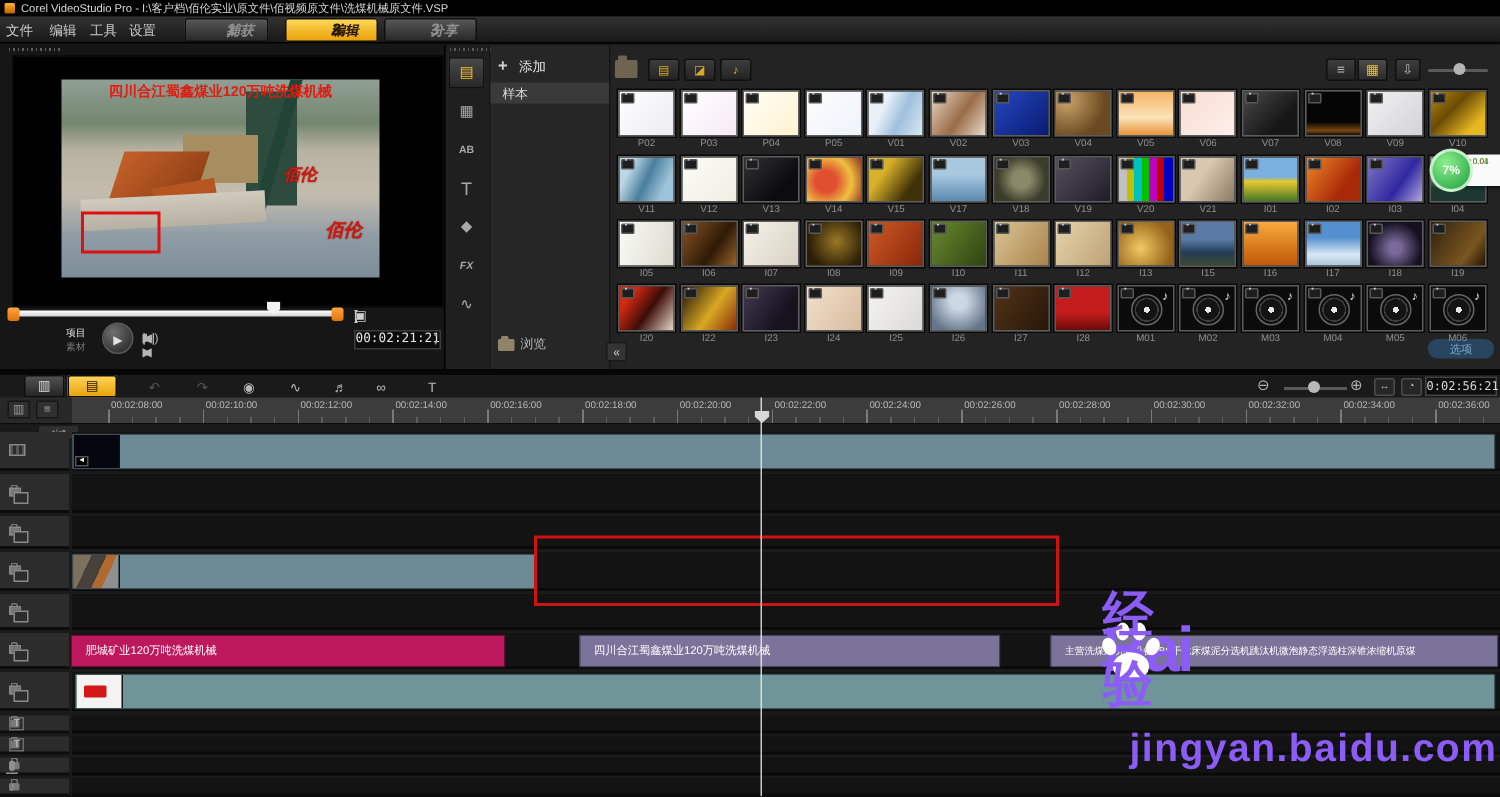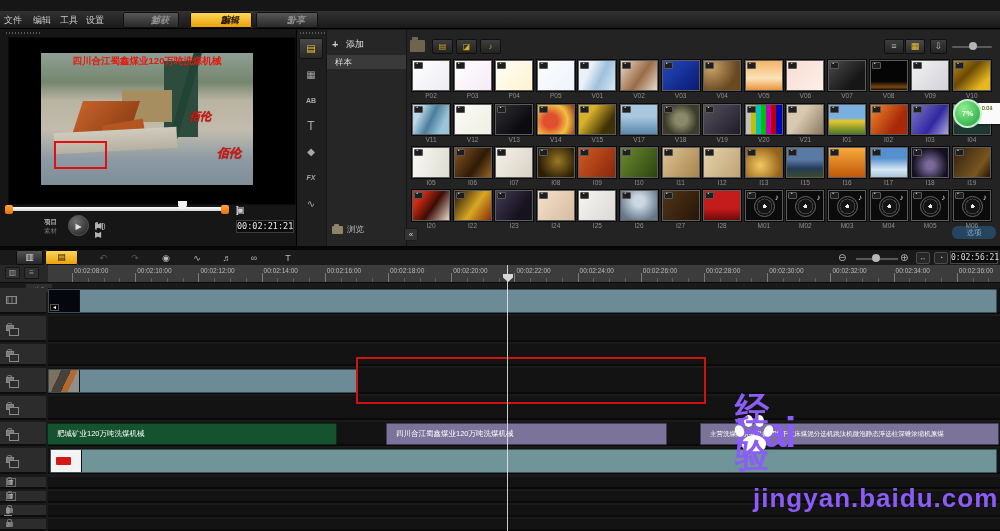--- a/index.html
+++ b/index.html
@@ -163,20 +163,24 @@
   .paw .t2{left:9px;top:2px;width:9px;height:12px;}
   .paw .t3{left:20px;top:2px;width:9px;height:12px;}
   .paw .t4{left:29px;top:12px;width:9px;height:12px;transform:rotate(22deg);}
   .wm-url{left:18px;top:50px;font-size:26px;font-weight:bold;letter-spacing:1px;}
 </style>
 </head>
 <body>
 
 <div id="app">
 
+  <div class="titlebar">
+    <span class="appicon"></span>
+    <span class="apptitle">Corel VideoStudio Pro - I:\客户档\佰伦实业\原文件\佰视频原文件\洗煤机械原文件.VSP</span>
+  </div>
 
   <div class="menubar">
     <span class="menu-item" style="left:4px">文件</span>
     <span class="menu-item" style="left:33px">编辑</span>
     <span class="menu-item" style="left:60px">工具</span>
     <span class="menu-item" style="left:86px">设置</span>
   </div>
   <div class="step" style="left:123px;width:56px">
     <span class="num">1</span>
       <span class="lbl">捕获</span>
@@ -729,21 +733,21 @@
       <div class="lock"></div>
       <div class="ti-music">♪</div>
     </div>
     <div class="trackbody" style="top: 519px; height: 12px;"></div>
     <div class="clip" title="vj师网_www.vjshi.com_航拍 工业 宣传片.wmv" style="left: 48px; top: 289px; width: 949px; height: 24px; background: rgb(109, 138, 151);">
       <div class="cthumb video"></div>
     </div>
     <div class="clip" title="18-17132268.jpg" style="left: 48px; top: 369px; width: 310px; height: 24px; background: rgb(109, 138, 151);">
       <div class="cthumb photo"></div>
     </div>
-    <div class="clip" title="肥城矿业120万吨洗煤机械" style="left: 47px; top: 423px; width: 290px; height: 22px; background: #14532d;">
+    <div class="clip" title="肥城矿业120万吨洗煤机械" style="left: 47px; top: 423px; width: 290px; height: 22px; background: #be185d;">
       <div class="clabel" style="left: 9px; right: 2px;">肥城矿业120万吨洗煤机械</div>
     </div>
     <div class="clip" title="四川合江蜀鑫煤业120万吨洗煤机械" style="left: 386px; top: 423px; width: 281px; height: 22px; background: rgb(123, 115, 153);">
       <div class="clabel" style="left: 9px; right: 2px;">四川合江蜀鑫煤业120万吨洗煤机械</div>
     </div>
     <div class="clip" title="主营洗煤厂所有设备TBS干扰床煤泥分选机跳汰机微泡静态浮选柱深锥浓缩机原煤" style="left: 700px; top: 423px; width: 299px; height: 22px; background: rgb(123, 115, 153);">
       <div class="clabel" style="left: 9px; right: 2px; font-size: 6.5px;">主营洗煤厂所有设备TBS干扰床煤泥分选机跳汰机微泡静态浮选柱深锥浓缩机原煤</div>
     </div>
     <div class="clip" title="佰伦.png" style="left: 50px; top: 449px; width: 947px; height: 24px; background: rgb(111, 149, 152);">
       <div class="cthumb logo"></div>

